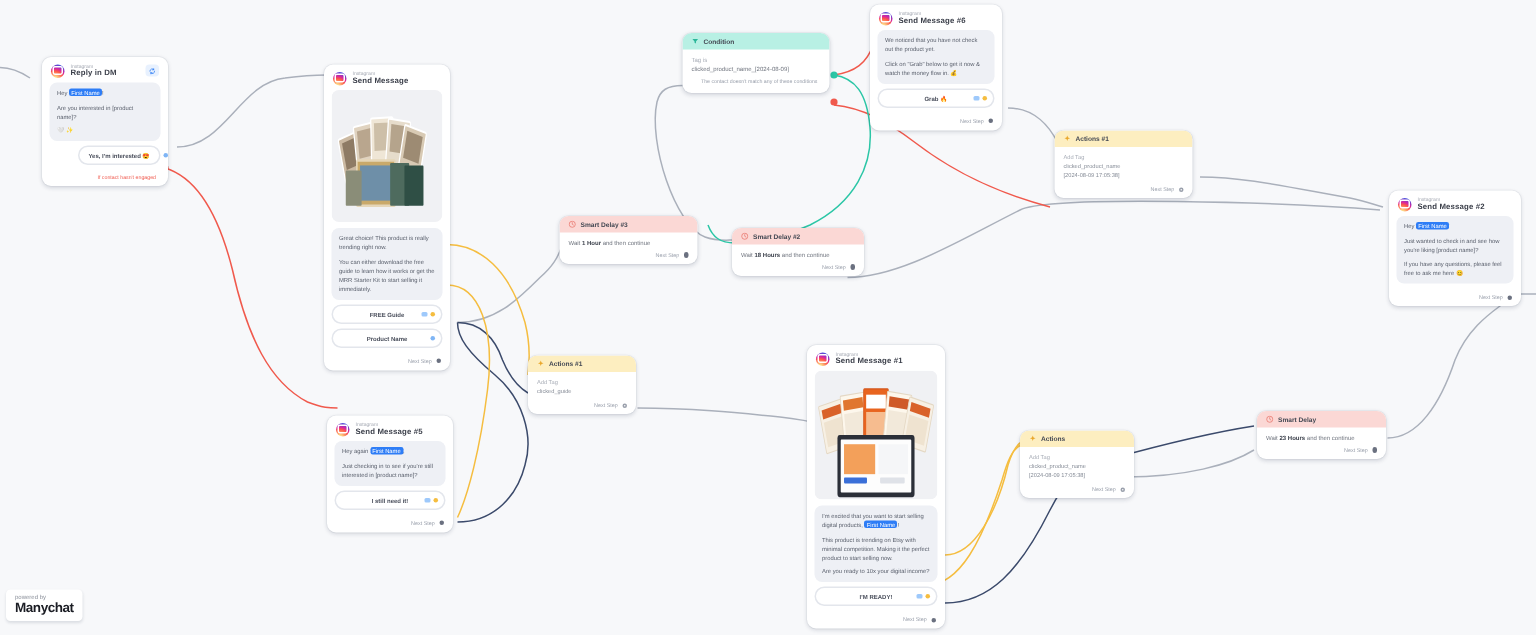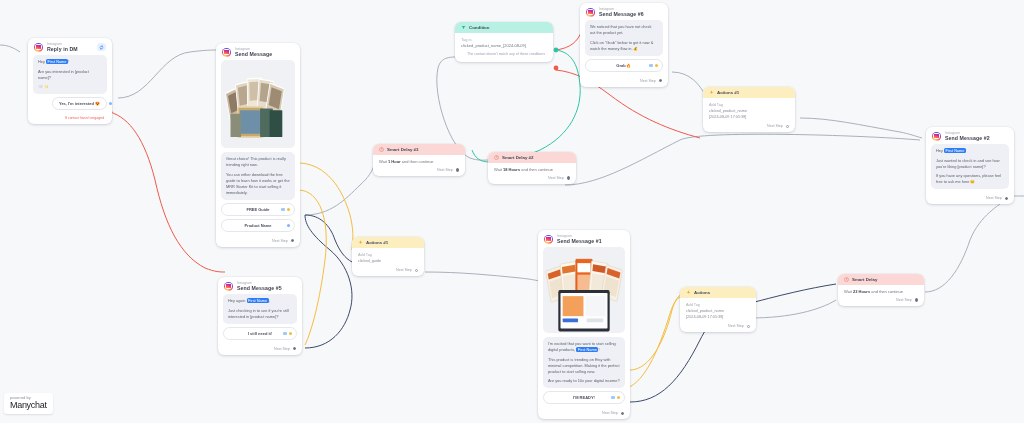--- a/index.html
+++ b/index.html
@@ -95,21 +95,21 @@
 
   .tagtext { font-size: 3.8px; color: #868c97; line-height: 1.6; padding: 0 6px 2px 6px; }
   .tagtext .lbl { color: #a8adb7; }
 
   #logo {
     position: absolute; left: 4px; top: 393px;
     background: #fff; border-radius: 3px; padding: 3px 6px 4px 6px;
     box-shadow: 0 1px 2px rgba(20,30,60,.12);
   }
   #logo .pb { font-size: 4px; color: #8c919b; line-height: 1.2; }
-  #logo .mc { font-size: 9px; font-weight: normal; color: #1b1d24; letter-spacing: -.3px; line-height: 1.05; }
+  #logo .mc { font-size: 9px; font-weight: bold; color: #1b1d24; letter-spacing: -.3px; line-height: 1.05; }
 </style>
 </head>
 <body>
 
 <div id="canvas">
 
   <svg id="wires" viewBox="0 0 1024 423">
 
     <path d="M0,45 C8,45 14,48 20,52" fill="none" stroke="#aab0bb" stroke-width="1"></path>
     <path d="M118,98 C150,98 160,55 190,52 C205,50 212,50 218,50" fill="none" stroke="#aab0bb" stroke-width="1"></path>

